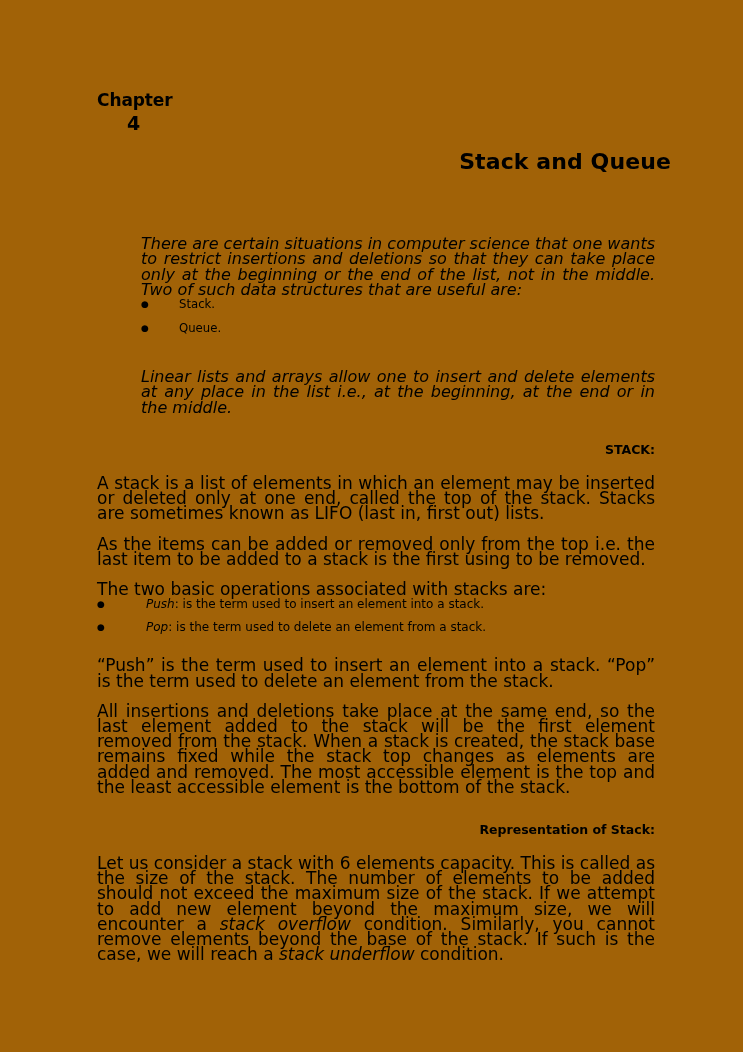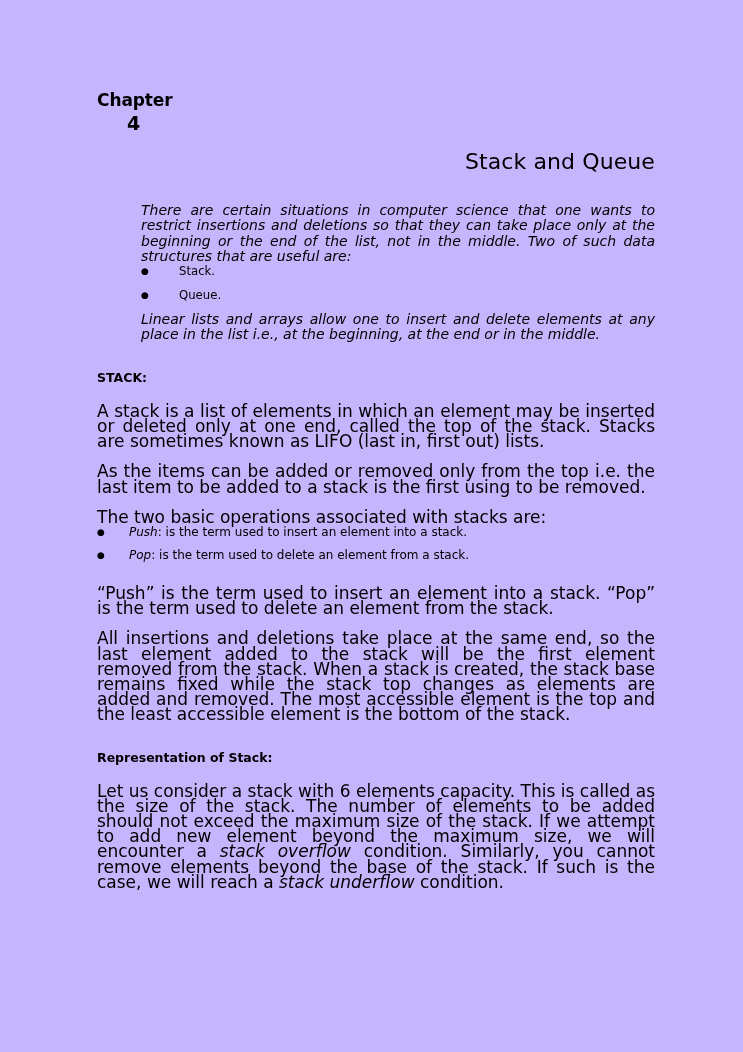--- a/index.html
+++ b/index.html
@@ -11,21 +11,21 @@
     width: 743px;
     height: 1052px;
     position: relative;
     font-family: "DejaVu Sans", sans-serif;
     color: #000000;
     overflow: hidden;
   }
   .page {
     position: absolute;
     inset: 0;
-    background: #c4b5fd;
+    background: #a16207;
   }
 
   
   .chapter-head {
     position: absolute;
     left: 97px;
     top: 90px;
     width: 558px;
   }
   .chapter-word {
@@ -36,26 +36,26 @@
   }
   .chapter-number {
     font-size: 19px;
     font-weight: bold;
     line-height: 24px;
     margin-left: 30px;
     margin-top: 1px;
   }
   .chapter-title {
     position: absolute;
-    left: 97px;
+    left: 113px;
     top: 148px;
     width: 558px;
     text-align: right;
     font-size: 22px;
-    font-weight: normal;
+    font-weight: bold;
     line-height: 28px;
     letter-spacing: 0.1px;
   }
 
   
   .content {
     position: absolute;
     left: 97px;
     top: 203px;
     width: 558px;
@@ -69,22 +69,23 @@
     text-justify: inter-word;
   }
 
   
   .intro-block {
     margin-left: 44px;
     width: 514px;
   }
   .intro-block p {
     font-style: italic;
-    font-size: 14px;
+    font-size: 16px;
     line-height: 15.3px;
+    margin-top: 33px;
   }
 
   ul.bullets {
     list-style: none;
     margin: 0;
     padding: 0;
   }
   ul.bullets li {
     position: relative;
     font-size: 12px;
@@ -117,32 +118,33 @@
   .intro-tail {
     margin-top: 5px;
   }
 
   
   h2.section-heading {
     margin: 0;
     font-size: 12.5px;
     font-weight: bold;
     line-height: 16px;
+    text-align: right;
   }
 
   
   .op-bullets {
     margin-top: 11px;
     margin-left: 28px;
   }
   .op-bullets li {
     margin-bottom: 8px;
   }
   .op-bullets li .bullet-text {
-    margin-left: 32px;
+    margin-left: 49px;
   }
   .term-italic {
     font-style: italic;
   }
 
   .gap-sm { height: 15px; }
   .gap-md { height: 18px; }
   .gap-xl { height: 27px; }
 </style>
 </head>

